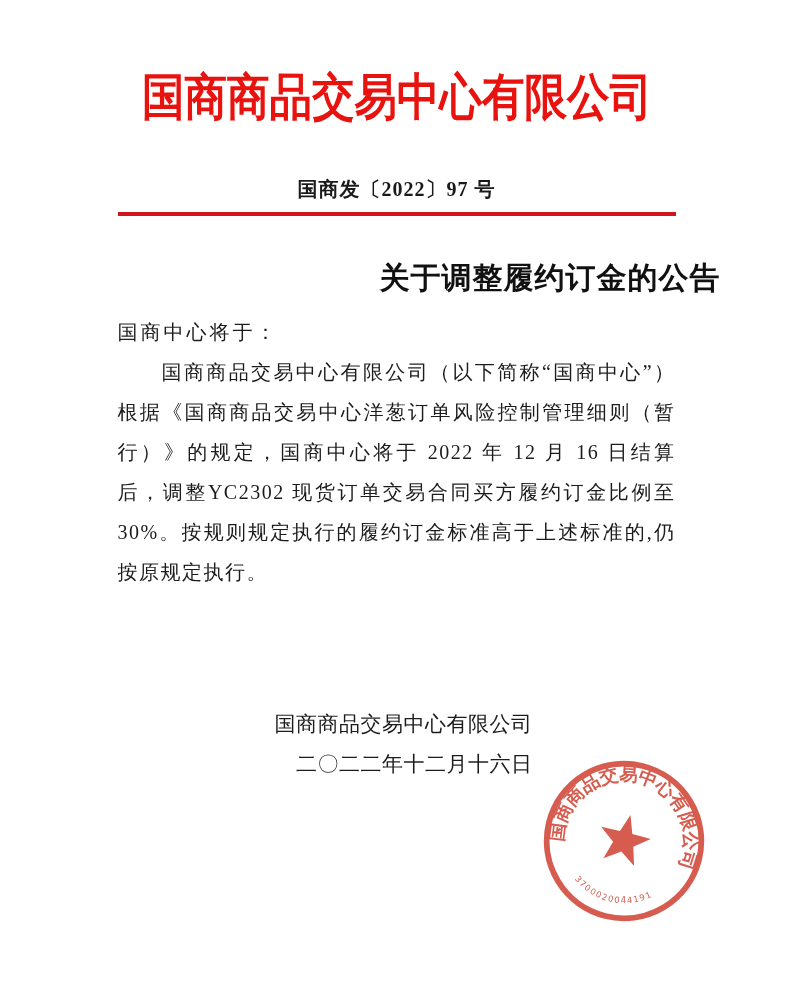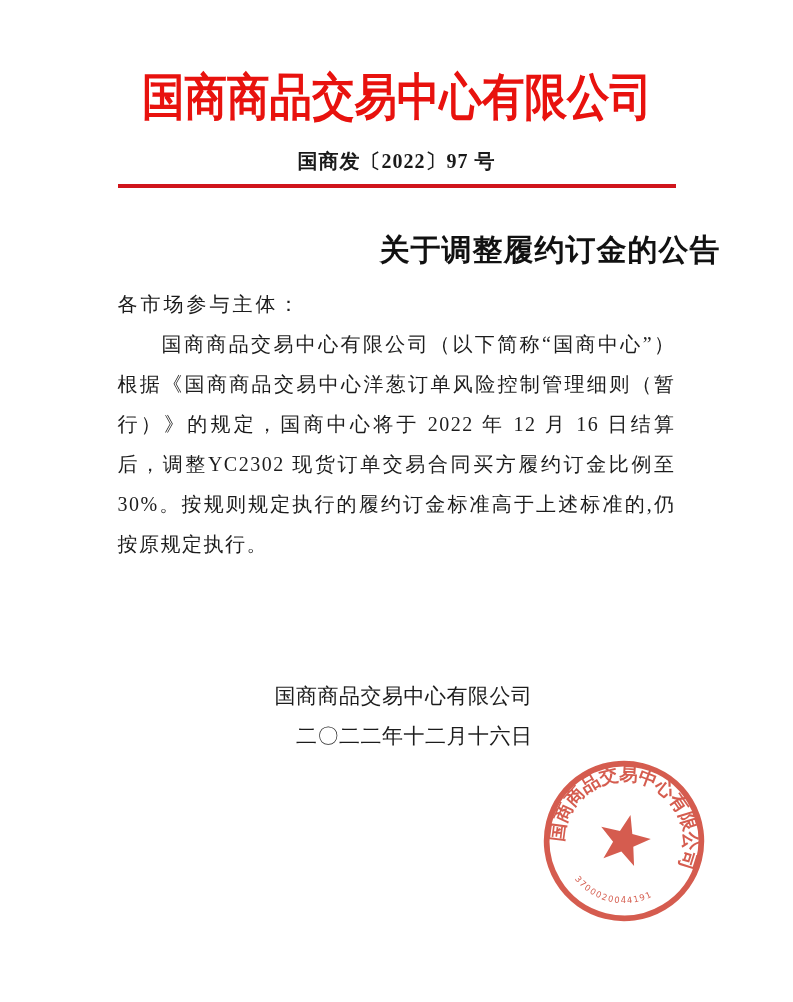--- a/index.html
+++ b/index.html
@@ -23,21 +23,21 @@
     font-size: 50px;
     line-height: 62px;
     height: 62px;
     white-space: nowrap;
     transform: scaleX(0.85);
     transform-origin: 50% 50%;
     letter-spacing: 0px;
   }
 
   .doc-number {
-    margin-top: 18px;
+    margin-top: 46px;
     text-align: center;
     font-size: 20px;
     font-weight: bold;
     line-height: 30px;
     color: #1a1a1a;
     letter-spacing: 1px;
   }
 
   .red-line {
     width: 558px;
@@ -115,21 +115,21 @@
 
   <div class="org-title" style="color: rgb(232, 18, 14);">国商商品交易中心有限公司</div>
 
   <div class="doc-number">国商发〔2022〕97 号</div>
 
   <hr class="red-line" style="background-color: rgb(208, 21, 28);">
 
   <div class="announce-title">关于调整履约订金的公告</div>
 
   <div class="content">
-    <div class="salutation">各市场参与主体：</div>
+    <div class="salutation">国商中心将于：</div>
 
     <div>
         <p class="para indent"><span>国商商品交易中心有限公司（以下简称“国商中心”）根据《国商商品交易中心洋葱订单风险控制管理细则（暂行）》的规定，国商中心将于 </span><span class="num-bold">2022</span><span> 年 </span><span class="num-bold">12</span><span> 月 </span><span class="num-bold">16</span><span> 日结算后，调整</span><span class="num-bold">YC2302</span><span> 现货订单交易合同买方履约订金比例至 </span><span class="num-bold">30%</span><span>。按规则规定执行的履约订金标准高于上述标准的,仍按原规定执行。</span></p>
       </div>
 
     <div class="signature-block">
       <div class="sig-company">国商商品交易中心有限公司</div>
       <span class="sig-date">二〇二二年十二月十六日</span>
     </div>
   </div>

